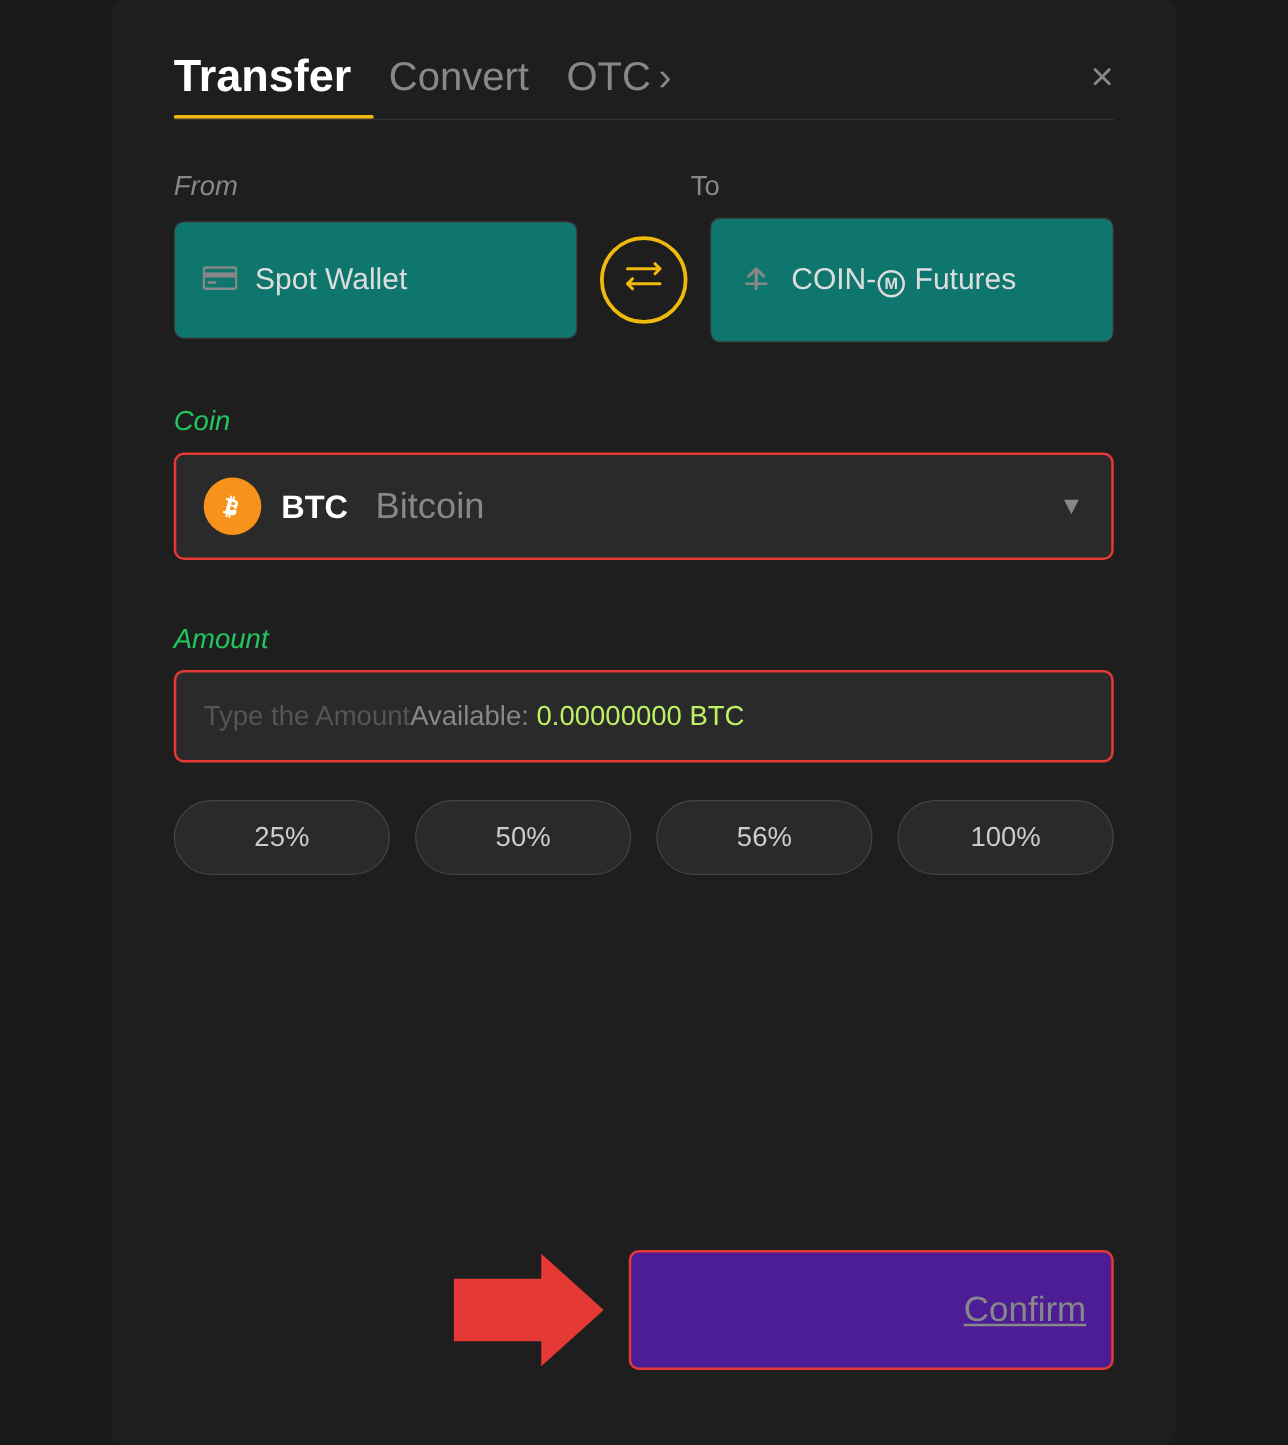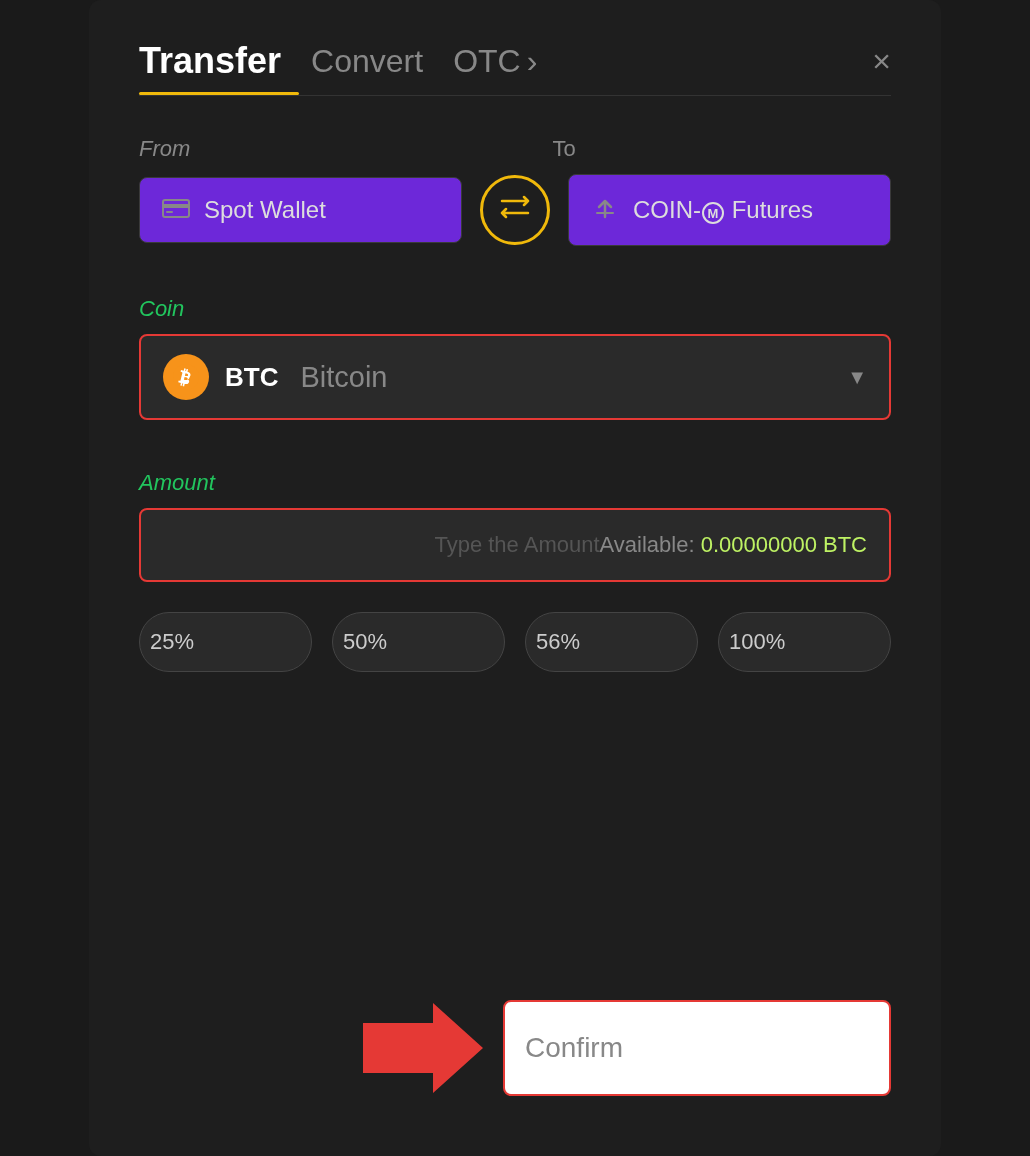--- a/index.html
+++ b/index.html
@@ -111,24 +111,24 @@
     }
 
     .from-to-inputs {
       display: flex;
       align-items: center;
       gap: 0;
     }
 
     .wallet-box {
       flex: 1;
-      background-color: #6d28d9;
+      background-color: #0f766e;
       border: 1px solid #3a3a3a;
       border-radius: 8px;
-      padding: 18px 22px;
+      padding: 32px 22px;
       display: flex;
       align-items: center;
       gap: 14px;
       cursor: pointer;
     }
 
     .wallet-icon {
       font-size: 22px;
       color: #888888;
     }
@@ -217,21 +217,21 @@
       margin-top: 50px;
     }
 
     .amount-input-box {
       background-color: #2a2a2a;
       border: 2px solid #e53935;
       border-radius: 8px;
       padding: 22px 22px;
       display: flex;
       align-items: center;
-      justify-content: flex-end;
+      justify-content: flex-start;
     }
 
     .amount-placeholder {
       font-size: 22px;
       color: #555555;
     }
 
     .amount-available {
       font-size: 22px;
       color: #888888;
@@ -250,21 +250,21 @@
 
     .pct-btn {
       flex: 1;
       background-color: #2a2a2a;
       border: 1px solid #444444;
       border-radius: 30px;
       padding: 16px 10px;
       font-size: 22px;
       color: #cccccc;
       cursor: pointer;
-      text-align: left;
+      text-align: center;
     }
 
     
     .confirm-section {
       display: flex;
       align-items: center;
       margin-top: auto;
       padding-top: 60px;
     }
 
@@ -276,28 +276,29 @@
     }
 
     
     .arrow-svg {
       width: 120px;
       height: 90px;
     }
 
     .confirm-btn {
       flex: 1;
-      background-color: #ffffff;
+      background-color: #4c1d95;
       border: 2px solid #e53935;
       border-radius: 8px;
       padding: 30px 20px;
       font-size: 28px;
       color: #888888;
       cursor: pointer;
-      text-align: left;
+      text-align: right;
+      text-decoration: underline;
     }
   </style>
 </head>
 <body>
 
 <div class="modal">
 
   <div class="header">
     <span class="tab-transfer">Transfer</span>
     <span class="tab-convert">Convert</span>

